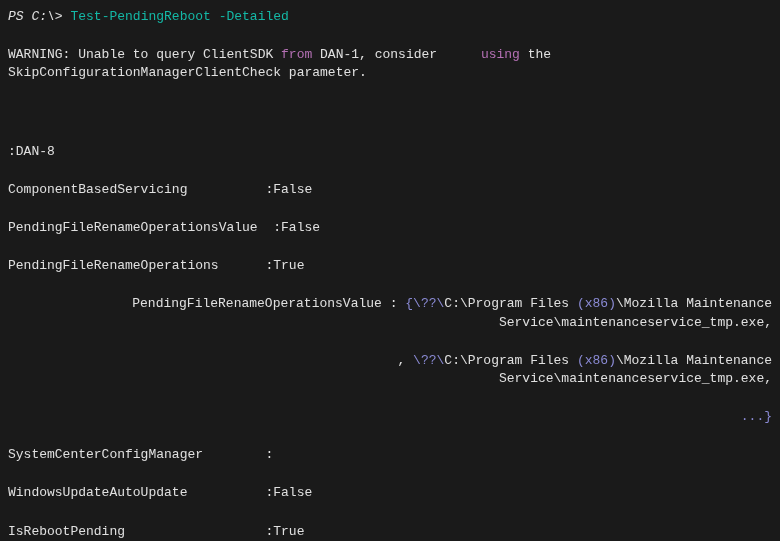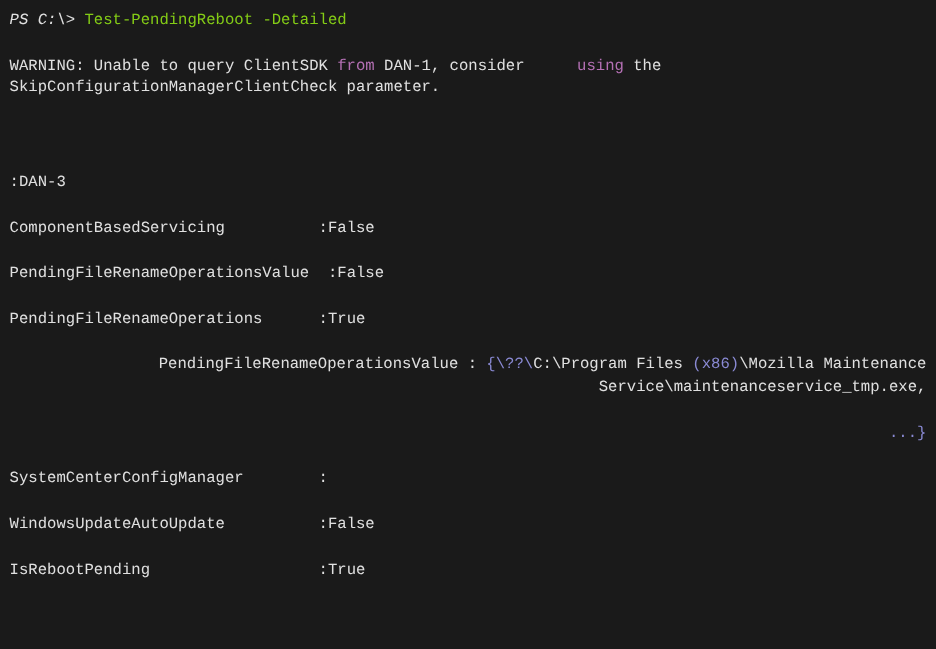--- a/index.html
+++ b/index.html
@@ -8,21 +8,21 @@
       color: #e0e0e0;
       font-family: Consolas, 'Courier New', monospace;
       font-size: 13px;
       padding: 8px;
       width: 780px;
       height: 541px;
       line-height: 1.4;
     }
     .prompt-line { margin-bottom: 20px; }
     .prompt { color: #e0e0e0; font-style: italic; }
-    .cmd { color: #84cc16; }
+    .cmd { color: #14b8a6; }
     .keyword-from { color: #b470b4; }
     .keyword-using { color: #b470b4; margin-left: 36px; }
     .warning-line { margin-bottom: 60px; color: #e0e0e0; }
     .results { }
     .result-row { margin-bottom: 20px; display: flex; flex-wrap: wrap; }
     .prop-name { color: #e0e0e0; display: inline-block; white-space: pre; }
     .colon { color: #e0e0e0; }
     .prop-value { color: #e0e0e0; }
     .paren { color: #8a8ad4; }
     .brace { color: #8a8ad4; }
@@ -38,21 +38,21 @@
 </div>
 
 <div class="warning-line">
   <span>WARNING: Unable to query ClientSDK </span><span class="keyword-from">from</span><span> DAN-1, consider </span><span class="keyword-using">using</span><span> the SkipConfigurationManagerClientCheck parameter.</span>
 </div>
 
 <div class="results">
 
   <div class="result-row">
       <span class="colon">: </span>
-      <span class="prop-value">DAN-3</span>
+      <span class="prop-value">DAN-8</span>
   </div>
 
   <div class="result-row">
     <span class="prop-name">ComponentBasedServicing          </span>
       <span class="colon">: </span>
       <span class="prop-value">False</span>
   </div>
 
   <div class="result-row">
     <span class="prop-name">PendingFileRenameOperationsValue  </span>
@@ -62,20 +62,23 @@
 
   <div class="result-row">
     <span class="prop-name">PendingFileRenameOperations      </span>
       <span class="colon">: </span>
       <span class="prop-value">True</span>
   </div>
 
   <div class="result-row multi-line">
     <div>
       <span class="prop-name">PendingFileRenameOperationsValue </span><span class="colon">: </span><span class="brace">{</span><span class="escape">\??\</span><span class="prop-value">C:\Program Files </span><span class="paren">(x86)</span><span class="prop-value">\Mozilla Maintenance Service\maintenanceservice_tmp.exe,</span>
+    </div>
+    <div class="continuation">
+      <span class="prop-value">, </span><span class="escape">\??\</span><span class="prop-value">C:\Program Files </span><span class="paren">(x86)</span><span class="prop-value">\Mozilla Maintenance Service\maintenanceservice_tmp.exe,</span>
     </div>
     <div class="continuation" style="margin-bottom:20px;">
       <span class="brace">...}</span>
     </div>
   </div>
 
   <div class="result-row">
     <span class="prop-name">SystemCenterConfigManager        </span>
       <span class="colon">: </span>
       <span class="prop-value"></span>

